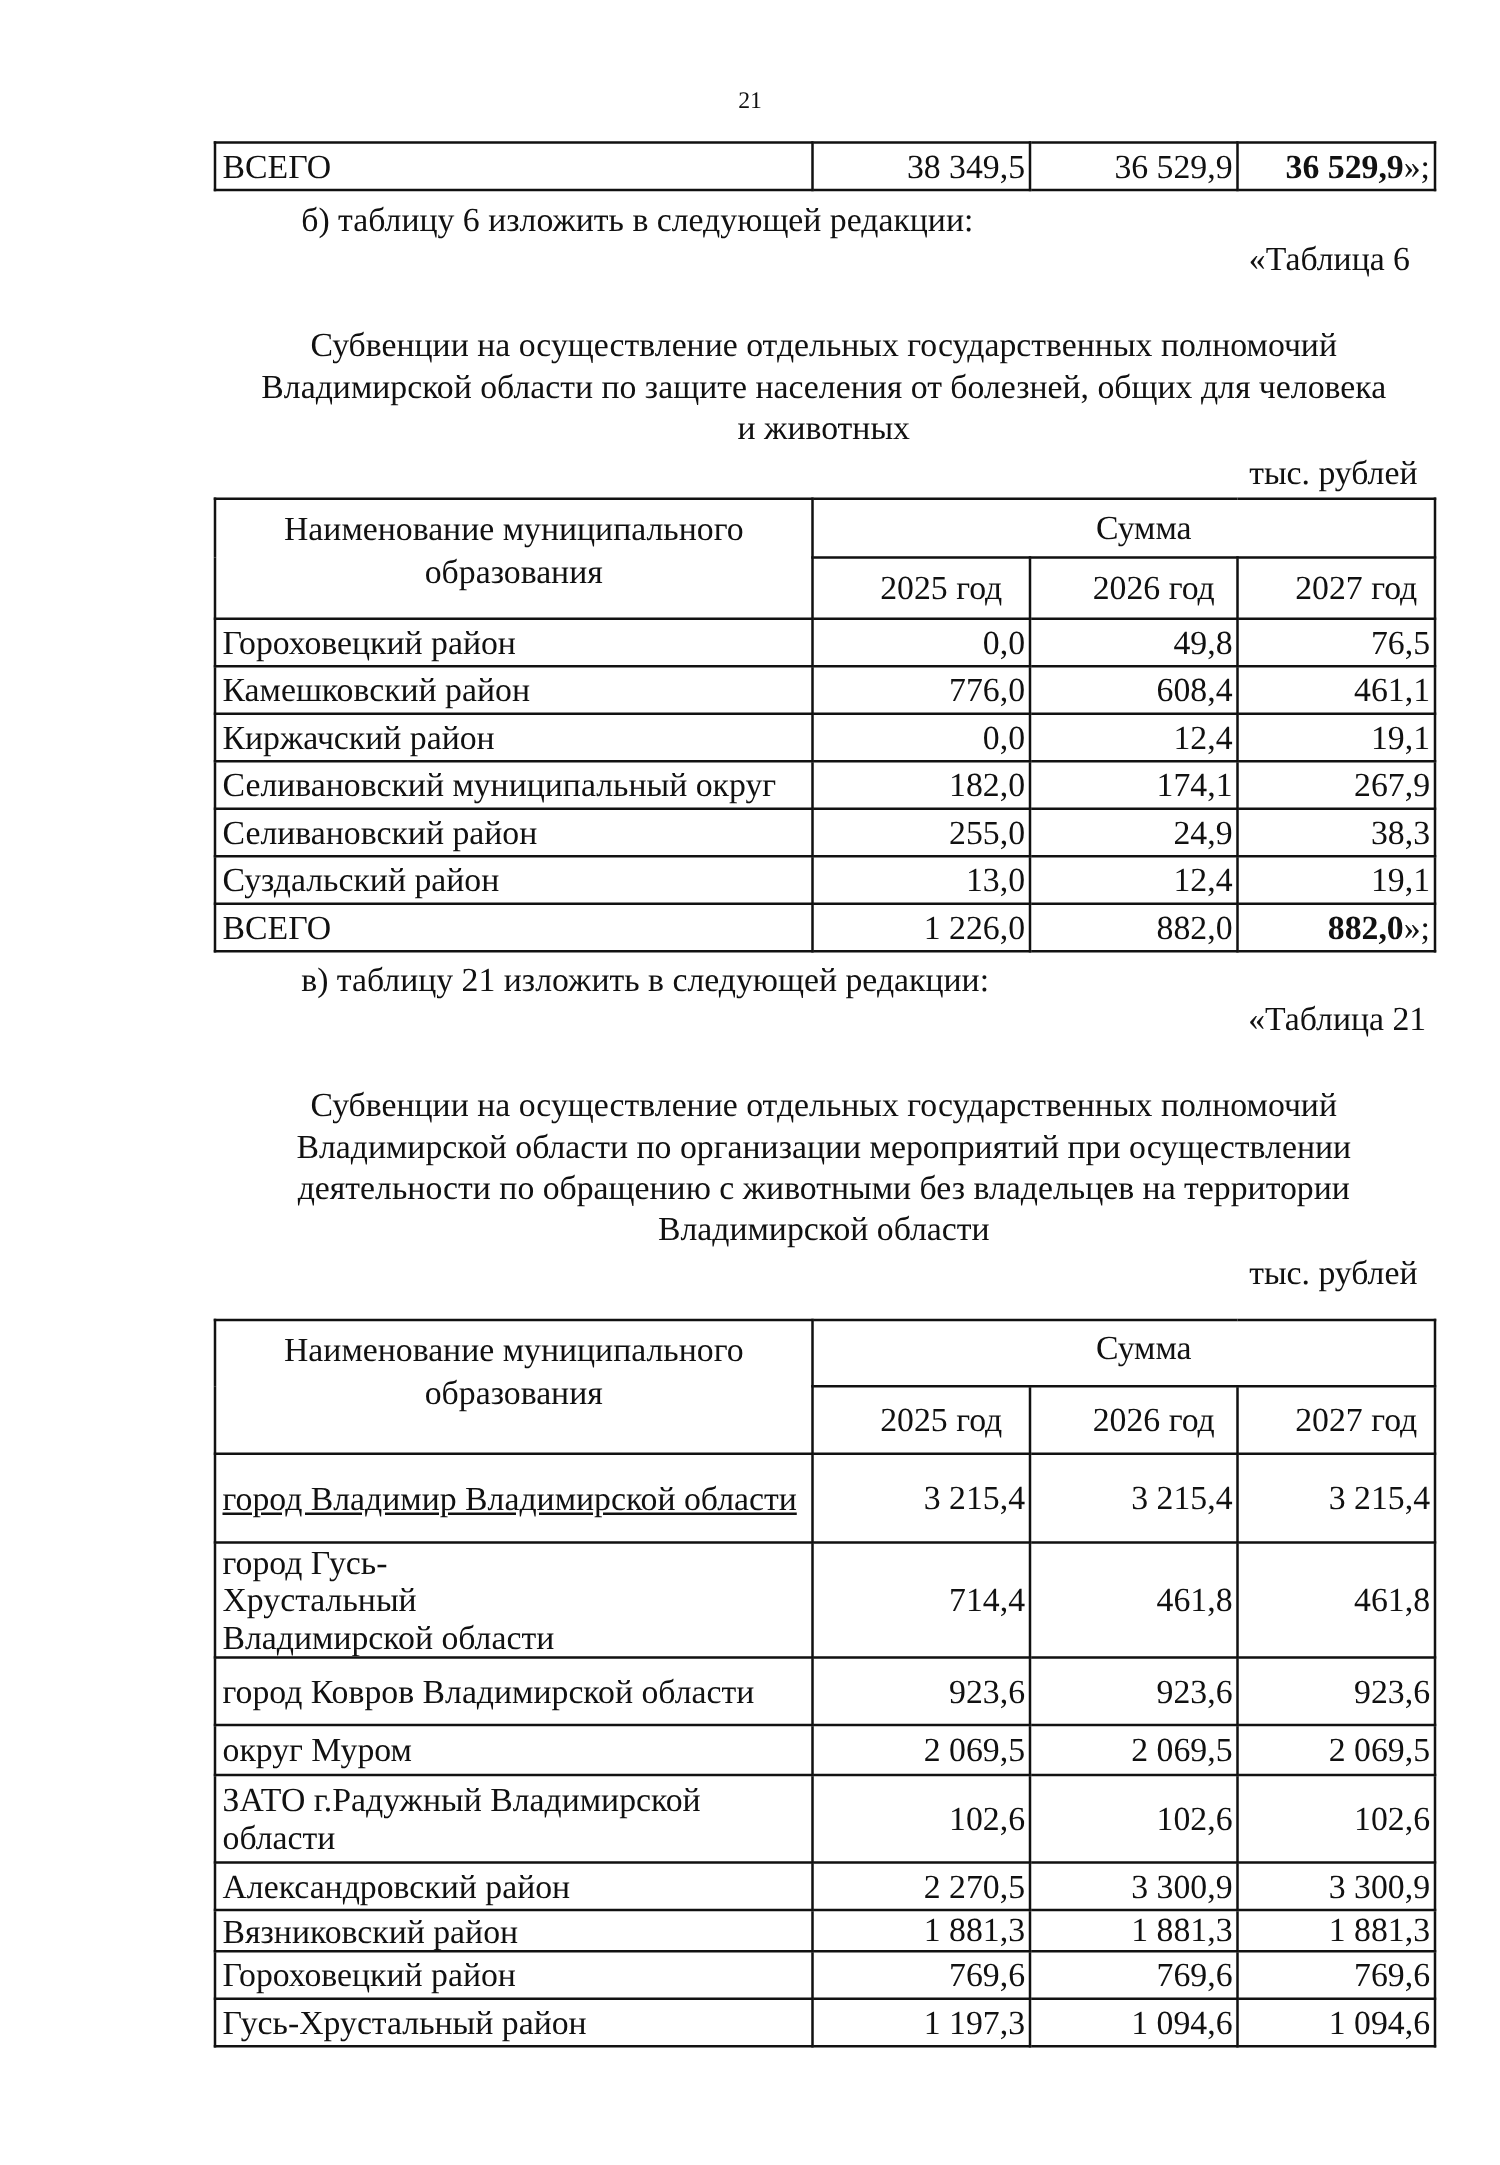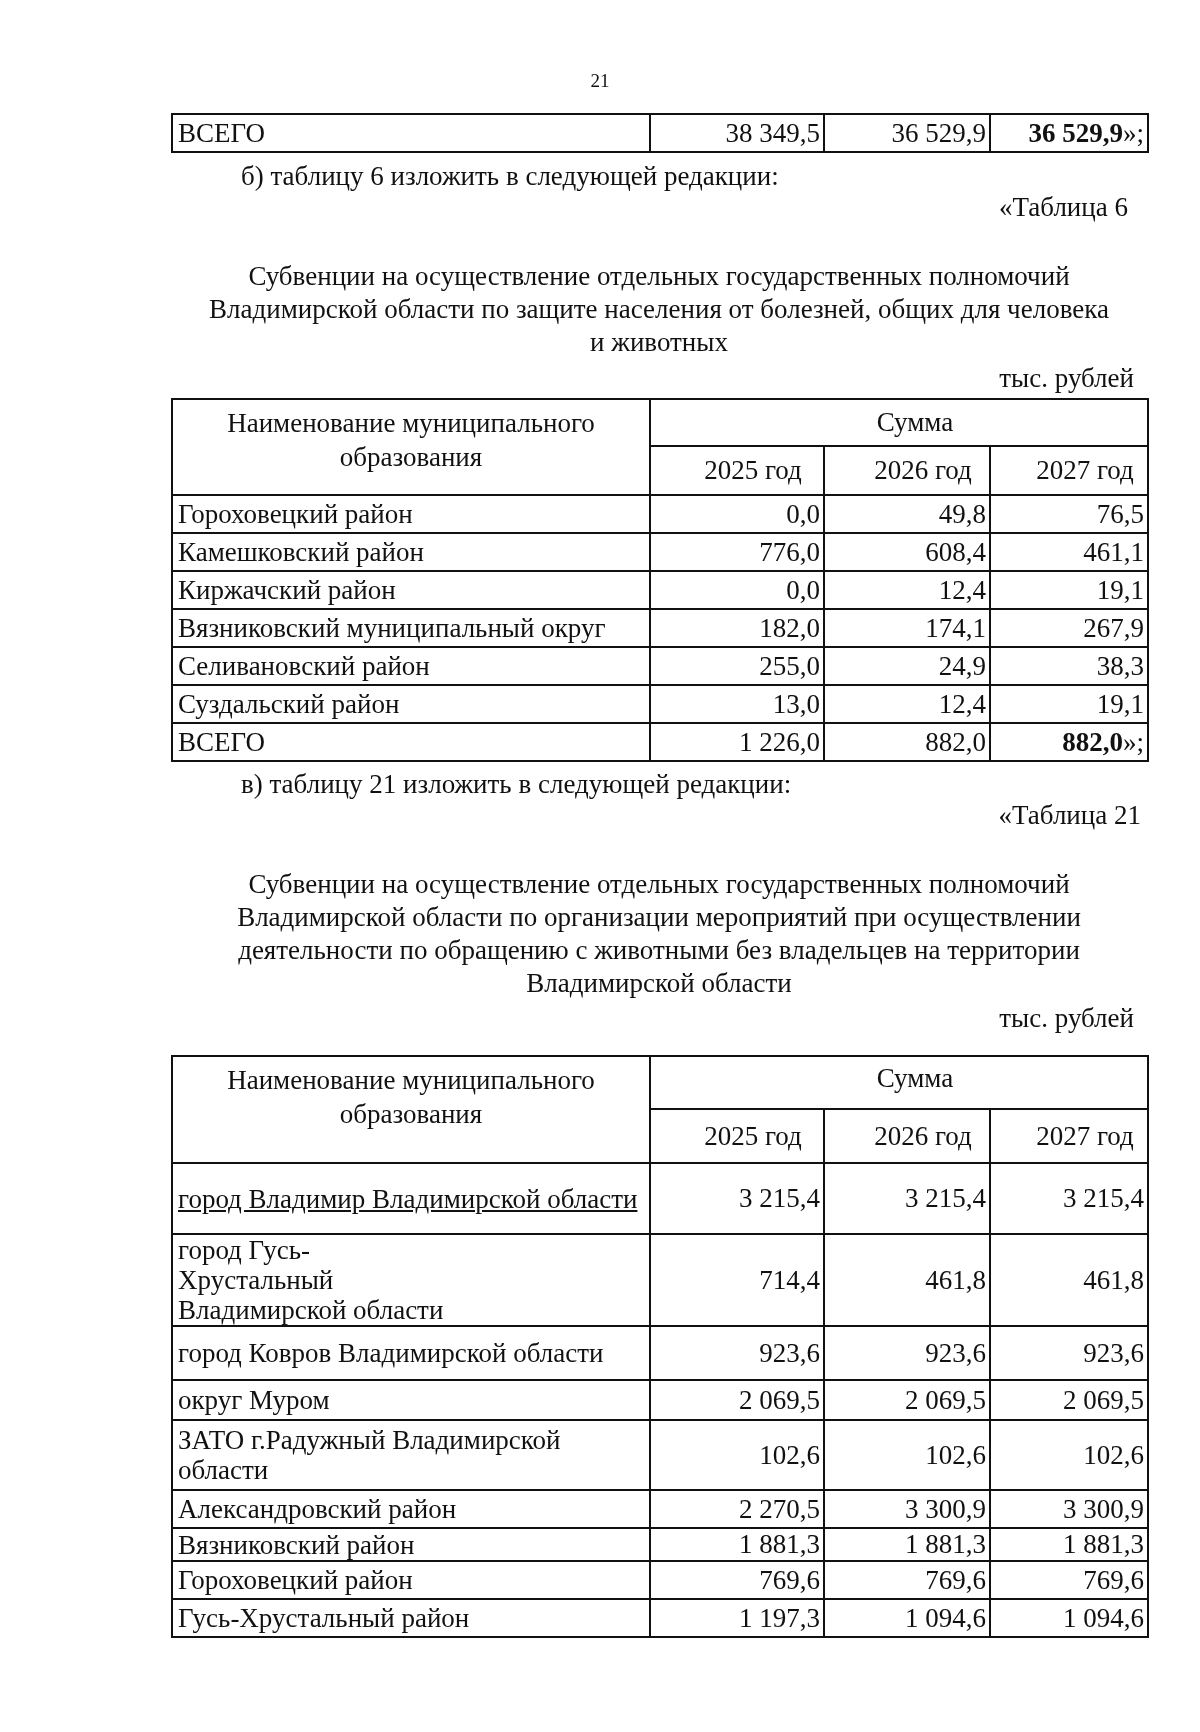--- a/index.html
+++ b/index.html
@@ -82,21 +82,21 @@
     <td class="num">608,4</td>
     <td class="num">461,1</td>
   </tr>
   <tr style="height:38px;">
     <td class="name">Киржачский  район</td>
     <td class="num">0,0</td>
     <td class="num">12,4</td>
     <td class="num">19,1</td>
   </tr>
   <tr style="height:38px;">
-    <td class="name">Вязниковский  муниципальный округ</td>
+    <td class="name">Селивановский  муниципальный округ</td>
     <td class="num">182,0</td>
     <td class="num">174,1</td>
     <td class="num">267,9</td>
   </tr>
   <tr style="height:38px;">
     <td class="name">Селивановский  район</td>
     <td class="num">255,0</td>
     <td class="num">24,9</td>
     <td class="num">38,3</td>
   </tr>

